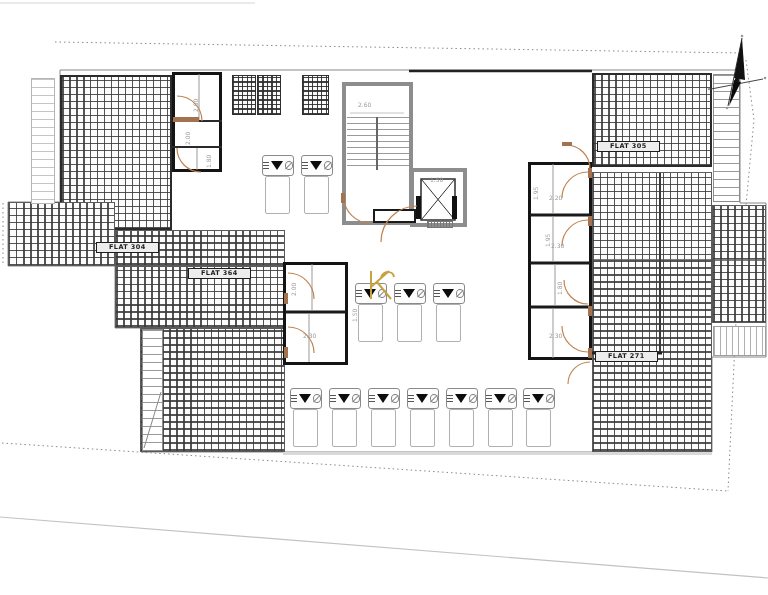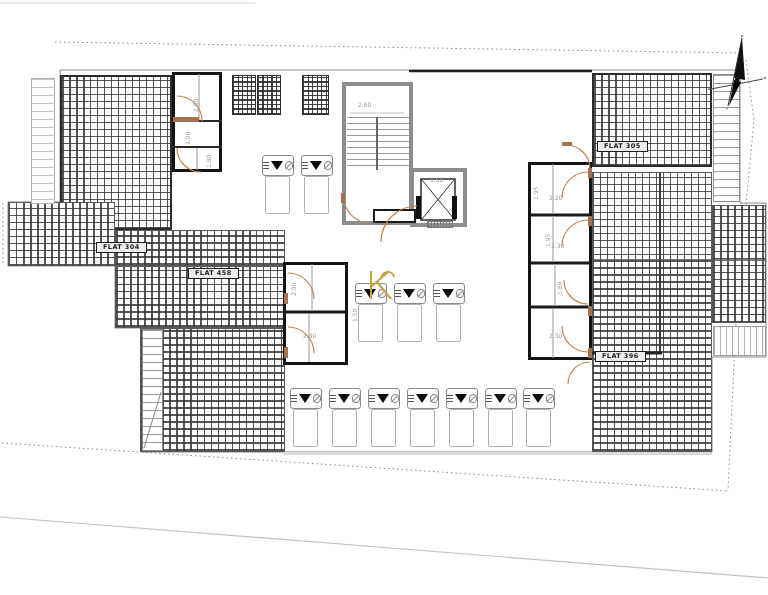--- a/index.html
+++ b/index.html
@@ -29,21 +29,21 @@
     background-image:repeating-linear-gradient(90deg,#777 0,#777 1px,transparent 1px,transparent 3px);}
   .unit{position:absolute;z-index:2;width:34px;height:62px;}
   .unit .top{position:absolute;left:0;top:0;width:32px;height:21px;box-sizing:border-box;border:1.5px solid #8a8a8a;
     border-radius:3px;background:#fdfdfd;display:flex;align-items:center;justify-content:center;gap:2px;}
   .unit .lines{width:6px;height:8px;background-image:repeating-linear-gradient(180deg,#555 0,#555 1px,transparent 1px,transparent 3px);}
   .unit .tri{width:0;height:0;border-left:6px solid transparent;border-right:6px solid transparent;border-top:9px solid #0c0c0c;}
   .unit .circ{width:9px;height:9px;box-sizing:border-box;border:1.2px solid #808080;border-radius:50%;position:relative;}
   .unit .circ::after{content:"";position:absolute;left:-1.5px;top:2.8px;width:10px;height:1.2px;background:#808080;transform:rotate(-45deg);}
   .unit .body{position:absolute;left:3px;top:21px;width:25px;height:38px;box-sizing:border-box;border:1.5px solid #b0b0b0;border-radius:2px;background:#fff;}
   .flat-label{position:absolute;z-index:5;font-size:6.5px;font-weight:bold;letter-spacing:.4px;color:#1d1d1d;
-    background:#ededed;border:1px solid #1d1d1d;padding:1px 6px;white-space:nowrap;line-height:1;}
+    background:#ededed;border:1px solid #1d1d1d;padding:1px 12px;white-space:nowrap;line-height:1;}
   .dim{position:absolute;z-index:5;font-size:6px;color:#9a9a9a;white-space:nowrap;line-height:1;}
   .dim.v{transform:rotate(-90deg);transform-origin:0 0;}
   .wm-text{position:absolute;z-index:6;left:327px;top:302px;font-family:"Liberation Sans",sans-serif;
     font-size:13.5px;font-weight:500;letter-spacing:5.5px;color:rgba(125,135,155,.8);}
   .wm-logo{position:absolute;z-index:6;left:366px;top:268px;width:30px;height:34px;}
 </style>
 </head>
 <body>
 
 <div id="plan">
@@ -254,23 +254,23 @@
       <polygon points="729,106 734,80 741,82" fill="#0a0a0a"></polygon>
       <circle cx="737" cy="80" r="2.3" fill="#111"></circle>
       <circle cx="742" cy="36" r="1.3" fill="#999"></circle>
       <circle cx="727" cy="108" r="1.3" fill="#999"></circle>
       <circle cx="709" cy="89" r="1.3" fill="#999"></circle>
       <circle cx="765" cy="78" r="1.3" fill="#999"></circle>
     </g>
   </svg>
 
   <div class="flat-label" style="left:96px;top:242px;">FLAT 304</div>
-  <div class="flat-label" style="left:188px;top:268px;">FLAT 458</div>
+  <div class="flat-label" style="left:188px;top:268px;">FLAT 364</div>
   <div class="flat-label" style="left:597px;top:141px;">FLAT 305</div>
-  <div class="flat-label" style="left:595px;top:351px;">FLAT 396</div>
+  <div class="flat-label" style="left:595px;top:351px;">FLAT 271</div>
 
   <div class="dim" style="left:358px;top:102px;">2.60</div>
   <div class="dim v" style="left:193px;top:112px;">2.00</div>
   <div class="dim v" style="left:185px;top:145px;">2.00</div>
   <div class="dim v" style="left:206px;top:168px;">1.80</div>
   <div class="dim" style="left:430px;top:177px;">1.50</div>
   <div class="dim v" style="left:352px;top:322px;">1.50</div>
   <div class="dim v" style="left:291px;top:296px;">2.00</div>
   <div class="dim" style="left:303px;top:333px;">2.30</div>
   <div class="dim" style="left:549px;top:195px;">2.20</div>

